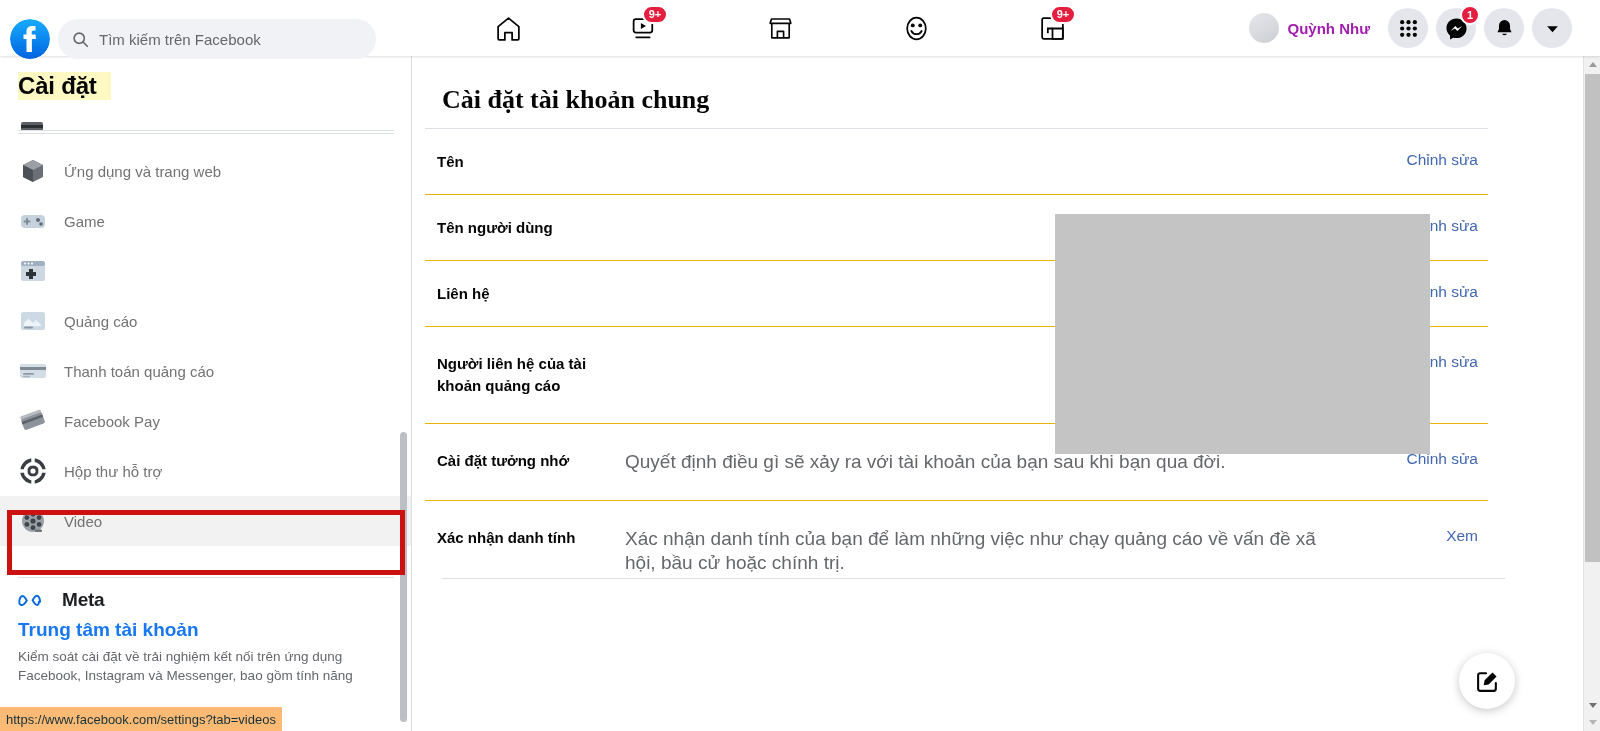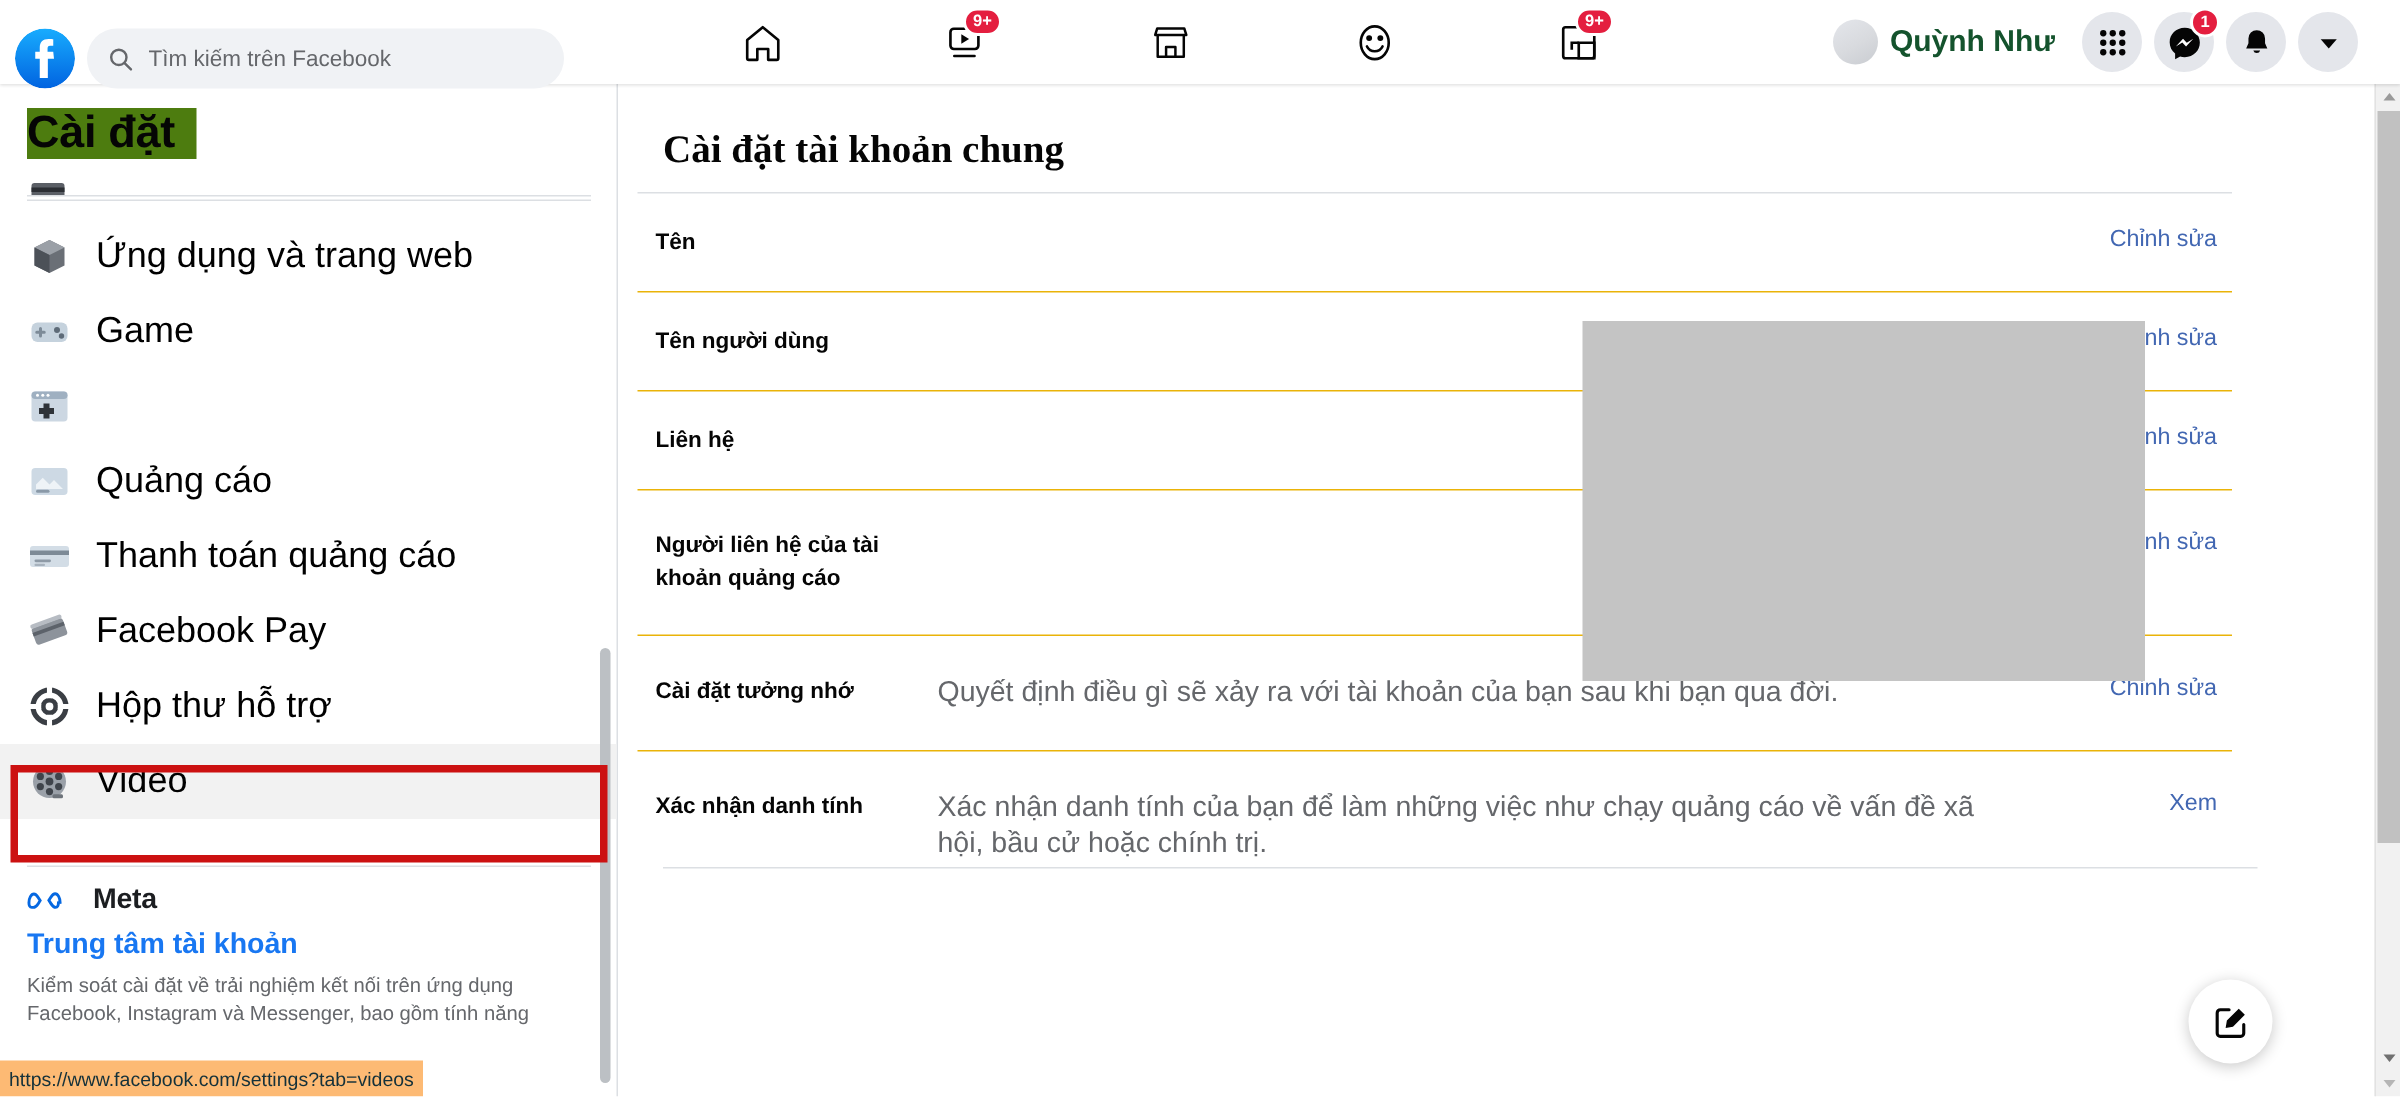--- a/index.html
+++ b/index.html
@@ -50,53 +50,53 @@
     display: flex; align-items: center; gap: 8px;
   }
   .profile-chip {
     display: flex; align-items: center; gap: 8px;
     height: 38px; padding: 0 10px 0 4px; border-radius: 19px; cursor: pointer;
   }
   .avatar {
     width: 30px; height: 30px; border-radius: 50%;
     background: linear-gradient(150deg,#e4e6eb 0%,#d8dade 55%,#c9ccd1 100%);
   }
-  .profile-name { font-size: 20px; font-weight: 600; color: #14532d; white-space: nowrap; }
+  .profile-name { font-size: 15px; font-weight: 600; color: #a21caf; white-space: nowrap; }
   .circ-btn {
     width: 40px; height: 40px; border-radius: 50%; background: #e4e6eb;
     display: flex; align-items: center; justify-content: center;
     position: relative; cursor: pointer;
   }
 
   
   .sidebar {
     position: absolute; top: 56px; left: 0; width: 412px; height: 675px;
     background: #fff; border-right: 1px solid #dcdfe3; overflow: hidden;
   }
   .side-title {
     position: absolute; top: 16px; left: 18px;
-    font-size: 30px; font-weight: bold; color: #050505; letter-spacing: -.2px;
-    background: #4d7c0f; z-index: 5; padding-right: 14px;
+    font-size: 24px; font-weight: bold; color: #050505; letter-spacing: -.2px;
+    background: #fef9c3; z-index: 5; padding-right: 14px;
   }
   .clip-row {
     position: absolute; top: 58px; left: 18px; width: 376px; height: 16px;
     overflow: hidden;
   }
   .clip-row .ci { width: 28px; height: 28px; display: block; }
   .side-div {
     position: absolute; left: 18px; width: 376px; height: 1px; background: #dcdfe3;
   }
   .menu { position: absolute; top: 90px; left: 0; width: 412px; }
   .mitem {
     display: flex; align-items: center; gap: 16px;
     height: 50px; padding: 0 18px; cursor: pointer;
   }
   .mitem.active { background: #f2f2f2; }
   .mitem .ic { width: 30px; height: 30px; flex: 0 0 30px; display: block; }
-  .mitem .lb { font-size: 24px; color: #000000; white-space: nowrap; }
+  .mitem .lb { font-size: 15px; color: #737373; white-space: nowrap; }
 
   .side-foot { position: absolute; left: 18px; top: 533px; width: 380px; }
   .meta-row { display: flex; align-items: center; gap: 20px; }
   .meta-word { font-size: 19px; font-weight: 600; color: #1c1e21; letter-spacing: -.2px; }
   .acct-link {
     display: block; margin-top: 8px; font-size: 19px; font-weight: bold;
     color: #1877f2; cursor: pointer;
   }
   .acct-desc {
     margin-top: 6px; font-size: 13.5px; line-height: 19px; color: #65676b;

